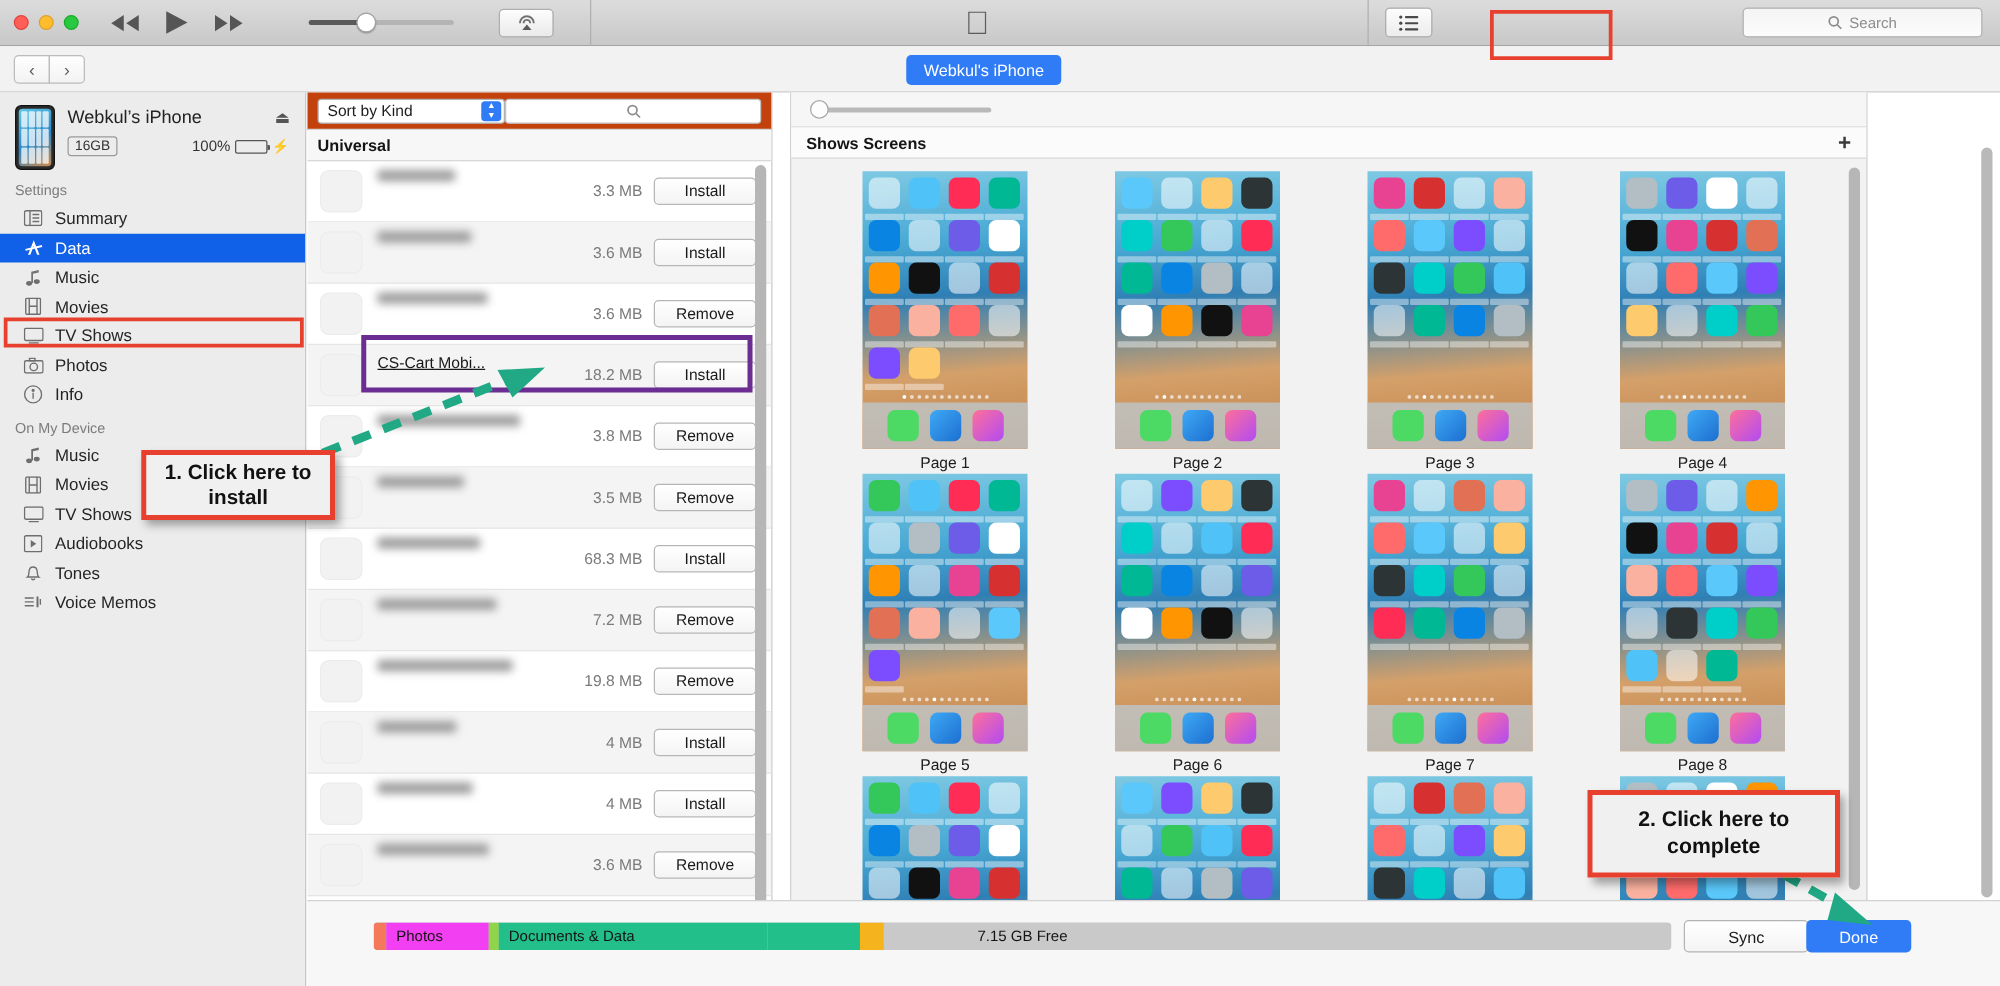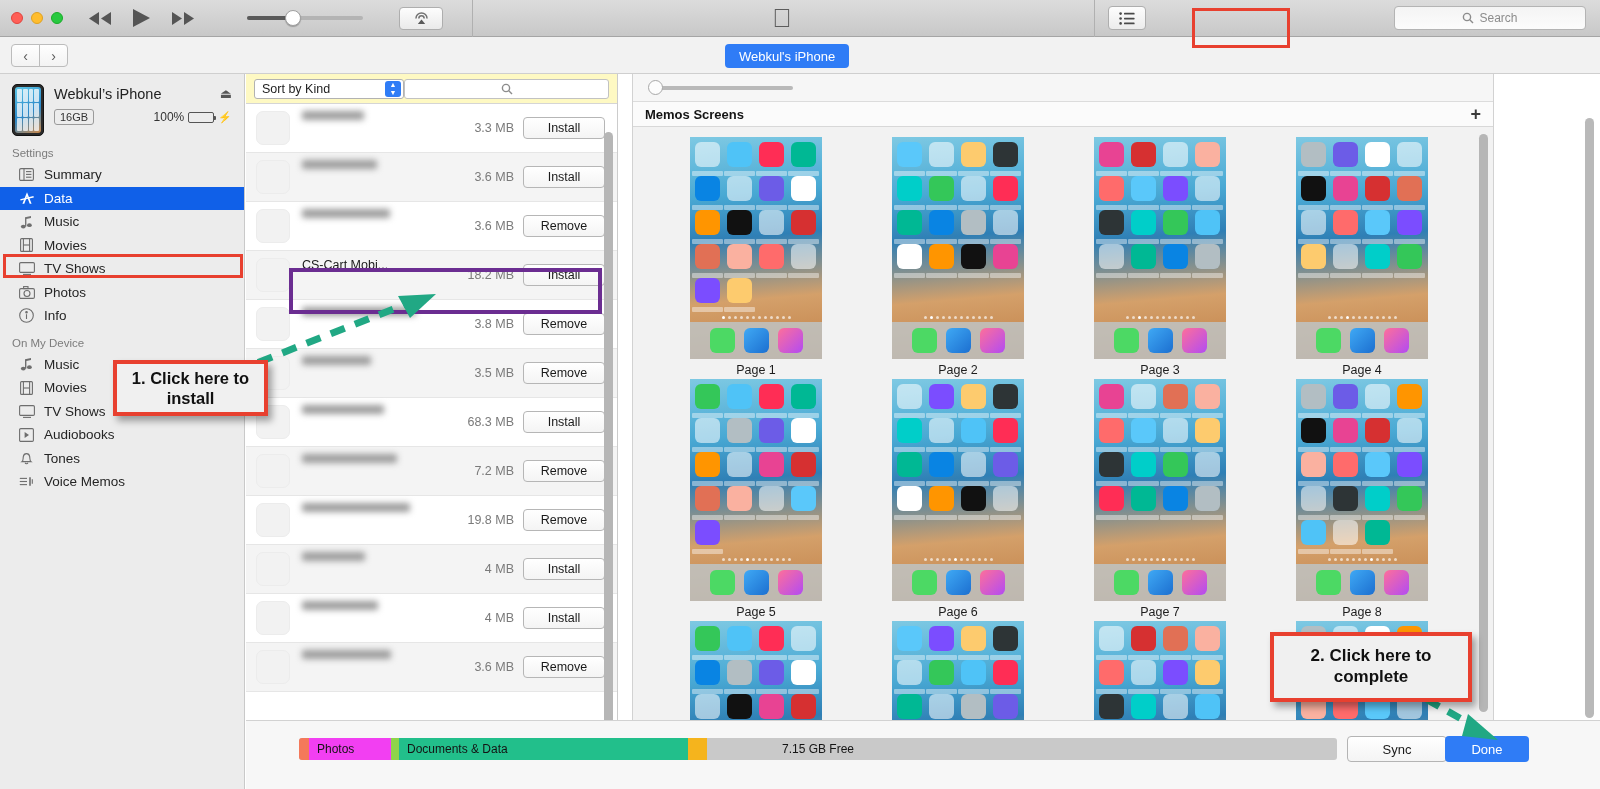--- a/index.html
+++ b/index.html
@@ -80,21 +80,21 @@
   .sec-hdr{font-size:11.5px;color:#7c7c7c;padding:9px 0 4px 12px;}
   .srow{height:23.5px;display:flex;align-items:center;padding-left:18px;gap:9px;font-size:13.5px;color:#252525;}
   .srow .sicon{width:17px;height:17px;display:flex;align-items:center;justify-content:center;flex-shrink:0;}
   #apps-row{background:#1060e8;color:#fff;}
   #apps-hl{position:absolute;left:3px;top:180px;width:240px;height:24px;border:3px solid #e8402f;
     pointer-events:none;}
 
   
   #applist{position:absolute;left:246px;top:74px;width:372px;height:646px;background:#fff;
     border-right:1px solid #cccccc;}
-  #listtools{height:30px;background:#fef9c3;border-bottom:1px solid #d5d5d5;display:flex;align-items:center;padding:0 8px;gap:0;justify-content:center;}
+  #listtools{height:30px;background:#c2410c;border-bottom:1px solid #d5d5d5;display:flex;align-items:center;padding:0 8px;gap:0;justify-content:center;}
   #sortsel{width:150px;height:20px;border:1px solid #b2b2b2;border-radius:3px;background:#fff;
     display:flex;align-items:center;padding-left:7px;font-size:12.5px;color:#1d1d1d;position:relative;}
   #sortsel .stepper{position:absolute;right:2px;top:1px;width:16px;height:16px;border-radius:3px;background:#2f7cf6;
     color:#fff;font-size:7px;line-height:7px;display:flex;flex-direction:column;align-items:center;justify-content:center;}
   #listsearch{flex:1;height:20px;border:1px solid #c2c2c2;border-radius:3px;background:#fff;
     display:flex;align-items:center;justify-content:center;}
   #univhdr{height:25px;background:#f7f7f7;border-bottom:1px solid #d8d8d8;display:flex;align-items:center;
     padding-left:8px;font-size:13px;color:#141414;font-weight:bold;}
   #rows{height:590px;overflow:hidden;position:relative;}
   .arow{height:49px;border-bottom:1px solid #e6e6e6;display:flex;align-items:center;padding:0 12px 0 10px;position:relative;}
@@ -422,20 +422,21 @@
       <span>Sort by Kind</span>
       <span class="stepper">▲<span style="height:1px"></span>▼</span>
     </div>
     <div id="listsearch">
       <svg width="12" height="12" viewBox="0 0 12 12" fill="none" stroke="#8c8c8c" stroke-width="1.4">
         <circle cx="5" cy="5" r="3.6"></circle>
           <line x1="7.8" y1="7.8" x2="11" y2="11"></line>
       </svg>
     </div>
   </div>
+  <div id="univhdr">Universal</div>
   <div id="rows">
       <div class="arow">
         <div class="aicon"></div>
         <div class="aname blur" style="width: 62px;"></div>
         <div class="asize">3.3 MB</div>
         <div class="abtn">Install</div>
       </div>
       <div class="arow alt">
         <div class="aicon"></div>
         <div class="aname blur" style="width: 75px;"></div>
@@ -510,21 +511,21 @@
 </div>
 <div id="cscart-hl"></div>
 
 <div id="hspane">
   <div id="zoomrow">
     <div class="zm-track">
       <div class="zm-knob"></div>
     </div>
   </div>
   <div id="hshdr">
-    <span>Memos Screens</span>
+    <span>Shows Screens</span>
     <span id="addpage">+</span>
   </div>
   <div id="hsgrid">
       <div class="hcell">
         <div class="phone">
           <div class="pgrid">
             <span class="ic">
               <span class="lb"></span>
             </span>
             <span class="ic" style="background: rgb(79, 195, 247);">

